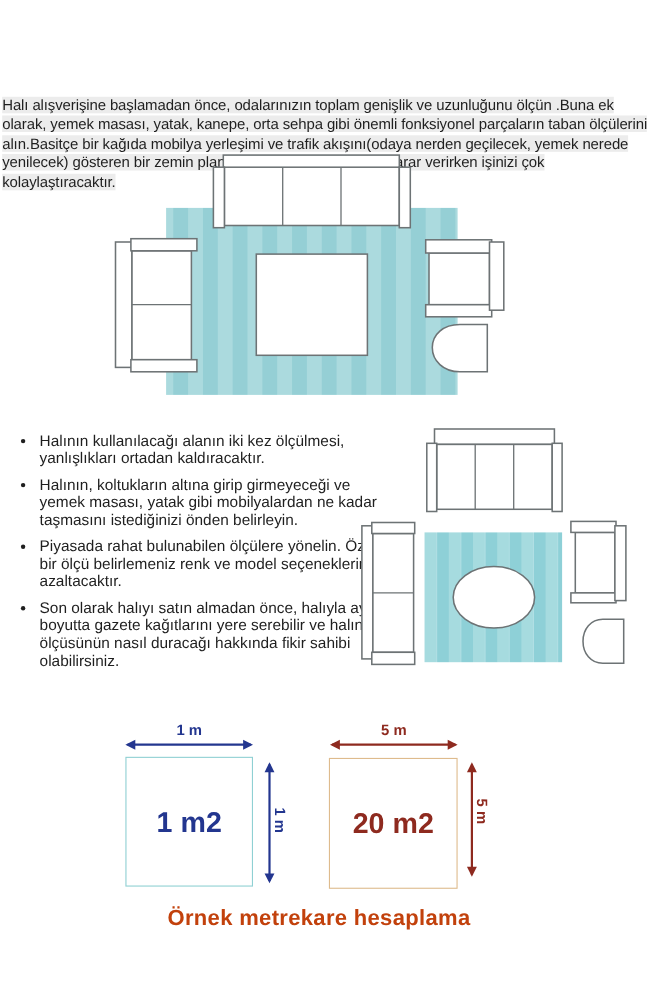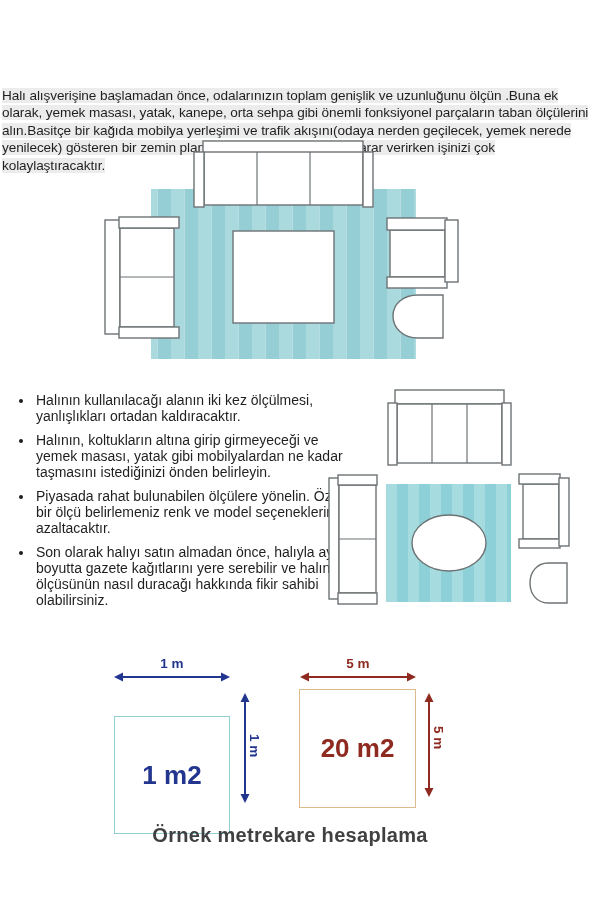--- a/index.html
+++ b/index.html
@@ -41,29 +41,29 @@
   .tips li{margin:0 0 8px 0;padding-left:2px;}
   svg .furn{fill:#ffffff;stroke:var(--outline-gray);stroke-width:1.4;}
   svg .seam{stroke:var(--outline-gray);stroke-width:1.2;}
   .mlabel{font-size:13.5px;font-weight:bold;text-align:center;}
   .navy{color:var(--navy);}
   .brick{color:var(--brick);}
   .sq{
     display:flex;align-items:center;justify-content:center;
     font-weight:bold;font-size:26px;background:#fff;
   }
-  .sq-small{border:1.5px solid var(--teal-border);color:var(--navy);margin-top:28px;}
+  .sq-small{border:1.5px solid var(--teal-border);color:var(--navy);}
   .sq-large{border:1.5px solid var(--tan-border);color:var(--brick);}
   .vlabel{
     transform:rotate(90deg);transform-origin:top left;
     font-size:13.5px;font-weight:bold;white-space:nowrap;
   }
   .caption{
     left:0;top:824px;width:580px;text-align:center;
-    font-size:20px;font-weight:bold;color:#404040;letter-spacing:.3px;
+    font-size:20px;font-weight:bold;color:#c2410c;letter-spacing:.3px;
   }
 </style>
 </head>
 <body>
 
 <div id="page">
 
 
   <div class="abs intro">
     <span class="hl">Halı alışverişine başlamadan önce, odalarınızın toplam genişlik ve uzunluğunu ölçün .Buna ek olarak, yemek masası, yatak, kanepe, orta sehpa gibi önemli fonksiyonel parçaların taban ölçülerini alın.Basitçe bir kağıda mobilya yerleşimi ve trafik akışını(odaya nerden geçilecek, yemek nerede yenilecek) gösteren bir zemin planı çizin. Bu halı ölçülerine karar verirken işinizi çok kolaylaştıracaktır.</span>

